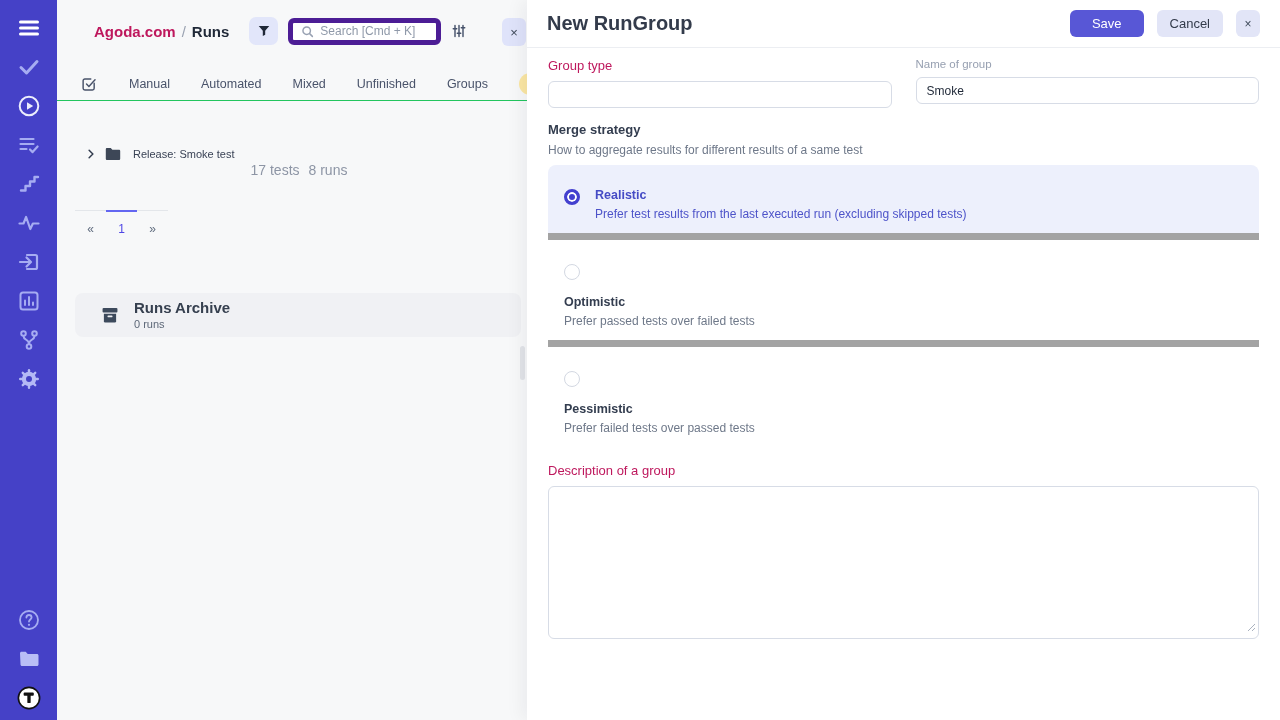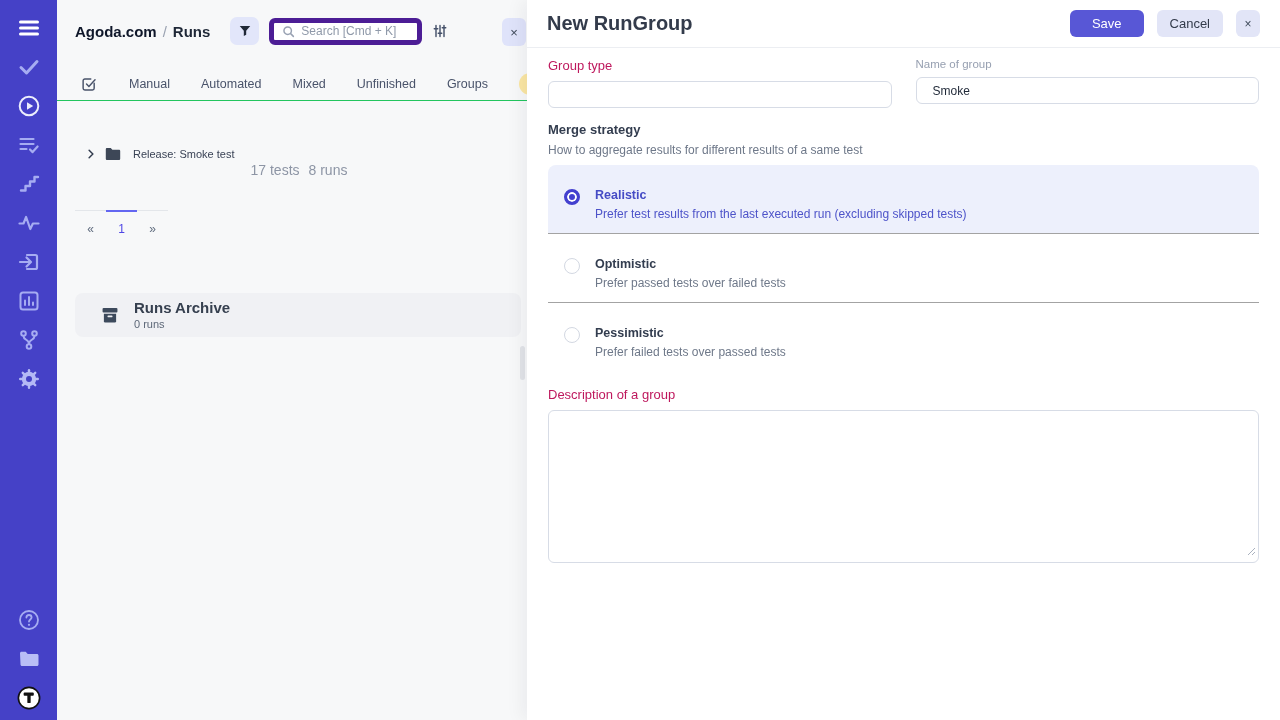--- a/index.html
+++ b/index.html
@@ -22,21 +22,21 @@
 
   
   .left-panel {
     width:470px; height:720px; background:#f7f8f9; position:relative; flex-shrink:0;
   }
   .panel-header {
     position:absolute; top:17px; left:18px; right:0; height:28px;
     display:flex; align-items:center;
   }
   .breadcrumb { display:flex; align-items:baseline; gap:6px; font-size:15px; font-weight:700; }
-  .bc-project { color:#0f172a; }
+  .bc-project { color:#be185d;margin-left:19px; }
   .bc-sep { color:#9aa2b1; font-weight:400; }
   .bc-page { color:#1f2837; }
   .filter-btn {
     margin-left:20px; width:29px; height:28px; background:#e2e6fa; border:none;
     border-radius:7px; display:flex; align-items:center; justify-content:center; cursor:pointer;
   }
   .search-box {
     margin-left:10px; width:153px; height:27px; background:#fff;
     border:5px solid #4c1d95; border-radius:6px;
     display:flex; align-items:center; padding:0 8px; gap:6px;
@@ -123,31 +123,31 @@
     background:#e2e5f7; color:#3f4a5a; border:none; border-radius:6px;
     width:24px; height:27px; font-size:12px; cursor:pointer; line-height:1;
   }
 
   .drawer-body { padding:10px 21px 0; }
   .fields-grid { display:grid; grid-template-columns:1fr 1fr; column-gap:24px; }
   .field-label { font-size:13px; color:#be185d; display:block; margin-bottom:8px; }
   .field-label.light { font-size:11.5px; color:#97a0b1; margin-bottom:7px; }
   .text-input {
     width:100%; height:27px; border:1px solid #d7dce6; border-radius:6px;
-    padding:0 16px; font-size:12px; color:#1f2837; outline:none; background:#fff;
+    padding:0 10px; font-size:12px; color:#1f2837; outline:none; background:#fff;
     font-family:"Liberation Sans", sans-serif;
   }
 
   .merge-block { margin-top:14px; }
   .merge-label { font-size:13px; font-weight:600; color:#333d4f; }
   .merge-hint { font-size:12px; color:#6e7889; margin-top:6px; }
 
   .radio-list { margin-top:8px; border-radius:8px; overflow:hidden; }
   .radio-row { display:flex; align-items:flex-start; gap:15px; padding:23px 16px 12px; cursor:pointer; background:#fff; }
-  .radio-row + .radio-row { border-top:1px solid #a3a3a3; }
+  .radio-row + .radio-row { border-top:7px solid #a3a3a3;flex-direction:column; }
   .radio-row.selected { background:#edf0fc; border-top:none; }
   .radio-circle {
     width:16px; height:16px; border-radius:50%; flex-shrink:0; margin-top:1px;
     border:1px solid #d3d8e2; background:#fff;
   }
   .radio-row.selected .radio-circle {
     border:3px solid #4340cf; background:#4340cf; box-shadow:inset 0 0 0 2px #fff;
   }
   .radio-title { font-size:12.5px; font-weight:600; color:#333d4f; }
   .radio-desc { font-size:12px; color:#6e7889; margin-top:5px; }

